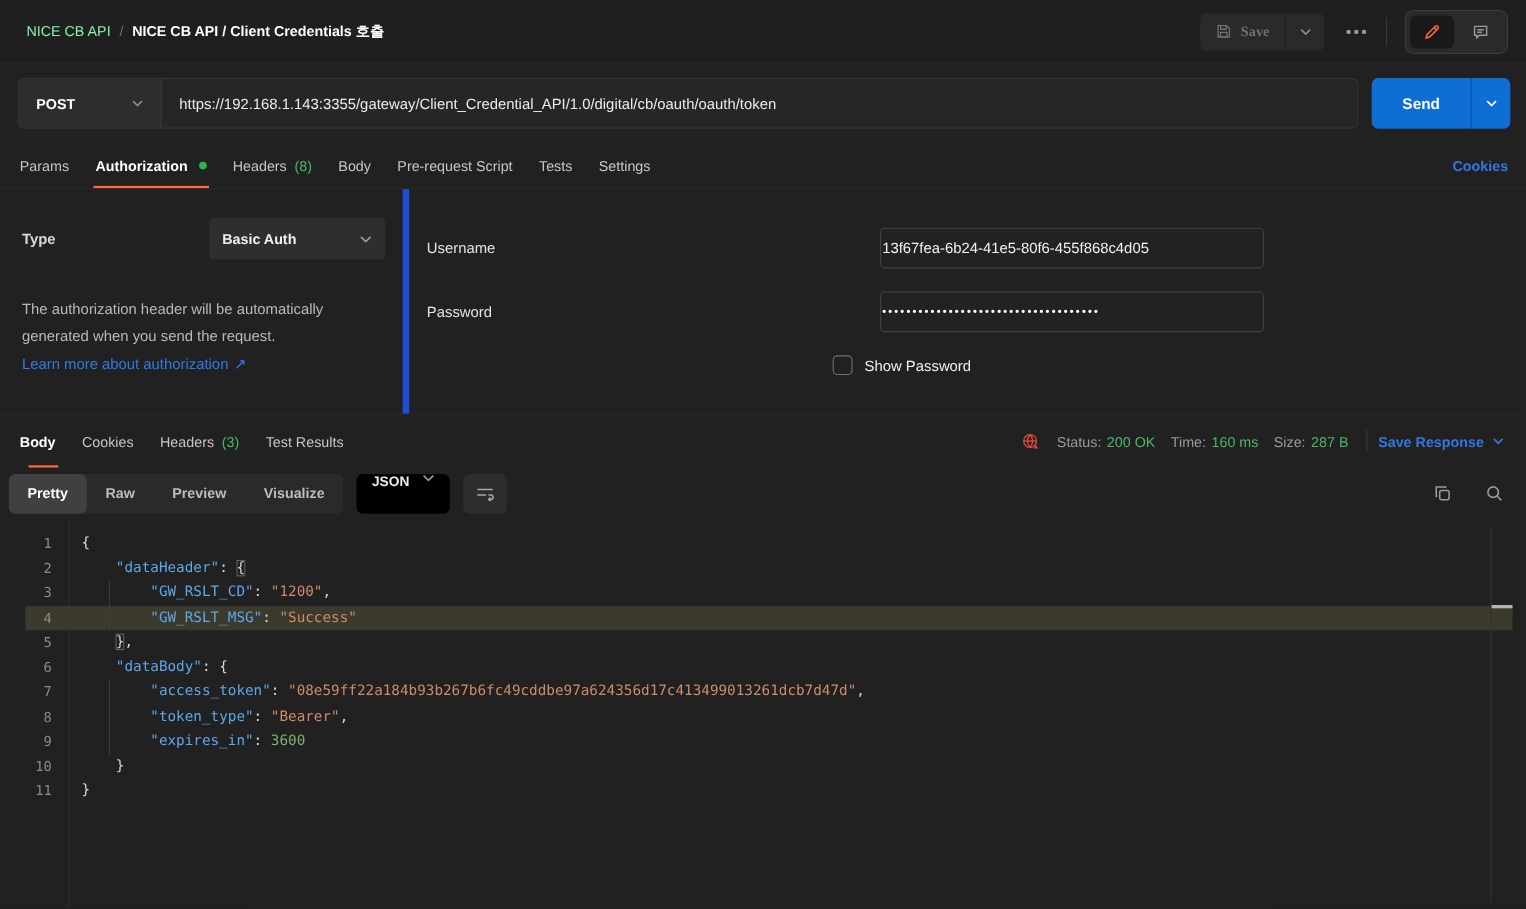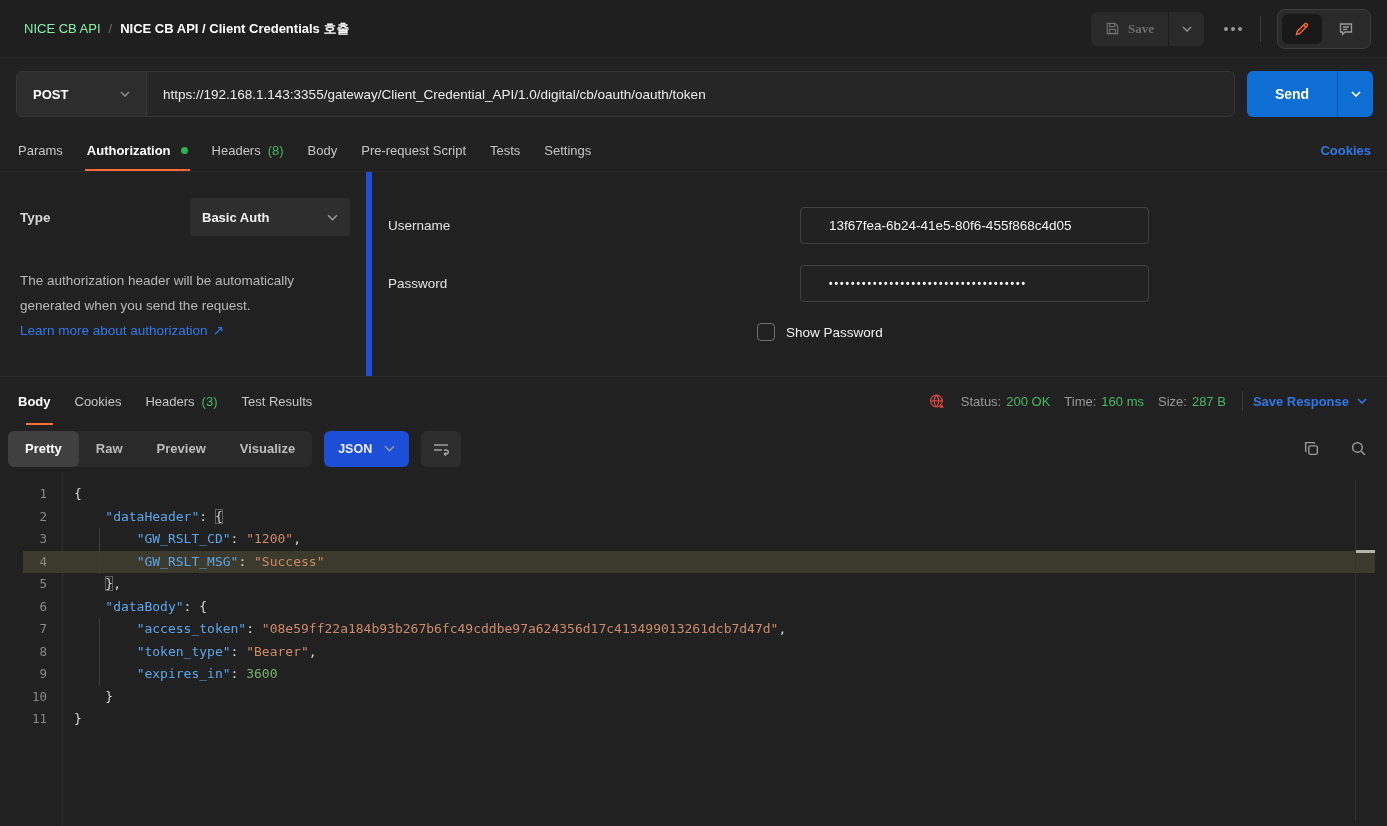--- a/index.html
+++ b/index.html
@@ -86,21 +86,21 @@
   }
   .type-select .val{ font-weight:700; color:#f0f0f0; }
   .type-select .chev{ color:#9a9a9a; }
   .auth-note{ margin-top:32px; color:#b9b9b9; font-size:13.5px; line-height:25px; }
   .auth-link{ color:#327ae8; display:inline-flex; gap:5px; align-items:center; }
   .auth-right{ flex:1; padding-top:35px; }
   .field-row{ display:flex; align-items:center; margin-bottom:21px;gap:43px; }
   .field-label{ width:385px; padding-left:16px; color:#e3e3e3; font-size:13.5px; }
   .field-input{
     width:349px; height:37px; background:#222222; border:1px solid #424242; border-radius:4px;
-    display:flex; align-items:center; padding:0 28px; font-size:13.5px; color:#f2f2f2;
+    display:flex; align-items:center; padding:0 1px; font-size:13.5px; color:#f2f2f2;
   }
   .pw-dots{ font-weight:700; font-size:10px; letter-spacing:2px; color:#ffffff; }
   .show-pw{ display:flex; align-items:center; gap:11px; margin-left:385px; }
   .checkbox{ width:18px; height:18px; border:1.5px solid #707070; border-radius:4px; background:transparent; }
   .show-pw-label{ color:#f0f0f0; font-size:13.5px; }
 
   
   .resp-header{ height:48px; display:flex; align-items:stretch; padding:0 16px; }
   .resp-tabs{ display:flex; }
   .resp-meta{ margin-left:auto; display:flex; align-items:center; font-size:13px; }
@@ -108,22 +108,22 @@
   .meta-value{ color:#49b865; margin-left:5px; }
   .meta-divider{ width:1px; height:20px; background:#3a3a3a; margin:0 6px 0 16px; }
   .save-response{ display:flex; align-items:center; gap:8px; color:#3178e6; font-weight:700; padding:0 4px; }
 
   
   .resp-toolbar{ height:47px; display:flex; align-items:center; gap:12px; padding:0 20px 0 8px; }
   .seg{ display:flex; height:36px; background:#2a2a2a; border-radius:6px; }
   .seg-item{ padding:0 17px; display:flex; align-items:center; color:#bdbdbd; border-radius:6px;font-weight:bold; }
   .seg-item.active{ background:#404040; color:#ffffff; }
   .json-select{
-    height:36px; background:#1d4ed8; border-radius:6px; padding:0 14px;
-    display:flex; align-items:center; gap:12px; font-weight:700; font-size:12.5px; color:#ededed;
+    height:36px; background:#000000; border-radius:6px; padding:0 14px;
+    display:flex; gap:12px; font-weight:700; font-size:12.5px; color:#ededed;
   }
   .json-select .chev{ color:#9a9a9a; }
   .icon-btn{ width:40px; height:36px; background:#2d2d2d; border-radius:6px; display:flex; align-items:center; justify-content:center; color:#a8a8a8; }
   .toolbar-right{ margin-left:auto; display:flex; align-items:center; gap:30px; color:#9a9a9a; }
 
   
   .code-area{
     position:relative; height:354px; padding-top:11px;
     font-family:"DejaVu Sans Mono", monospace; font-size:13px; overflow:hidden;
   }

